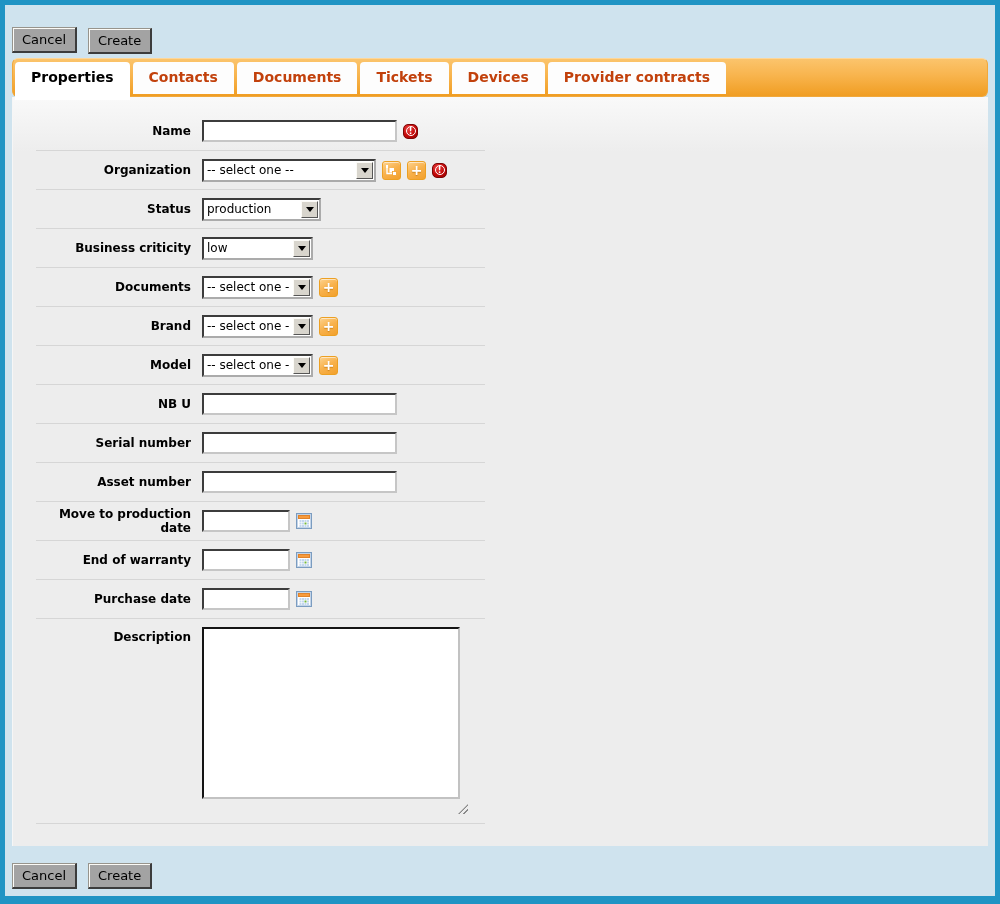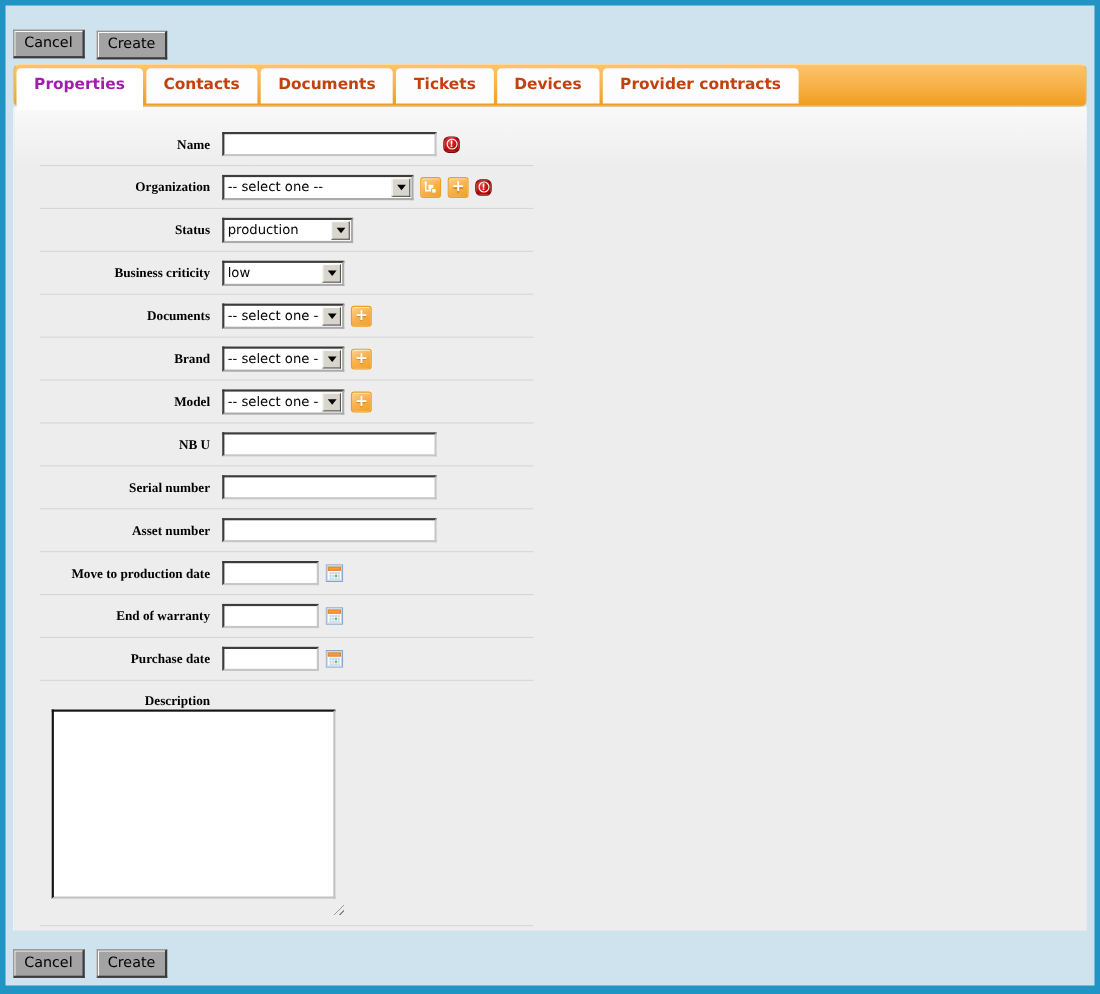--- a/index.html
+++ b/index.html
@@ -20,32 +20,32 @@
     position:absolute; left:12px; top:58px; width:976px; height:39px;
     background:linear-gradient(to bottom,#fbc46c 0%,#f8b44d 45%,#f09d22 100%);
     border:1px solid #f0a83c; border-top-color:#fdd79b;
     border-radius:6px; padding:3px 0 0 2px; display:flex; align-items:flex-start; overflow:visible; z-index:5;
   }
   .tab {
     height:32px; margin-right:3px; padding:7px 16px 0 16px; background:#fdfdfd;
     border-radius:4px 4px 0 0; font-weight:bold; font-size:14px; color:#c2410c;
     cursor:pointer; white-space:nowrap;
   }
-  .tab.active { height:38px; background:#ffffff; color:#a21caf; z-index:6; position:relative; }
+  .tab.active { height:38px; background:#ffffff; color:#000000; z-index:6; position:relative; }
 
   
   .panel {
     position:absolute; left:12px; top:97px; width:976px; height:749px;
     background:linear-gradient(to bottom,#f9f9f9 0px,#ededed 55px,#ededed 100%);
     border-left:1px solid #f6f6f6; z-index:4;
   }
   .rows { position:absolute; left:23px; top:15px; width:449px; }
   .frow { display:flex; align-items:center; min-height:39px; border-bottom:1px solid #d6d6d6; }
-  .frow.tall { align-items:flex-start; padding:8px 0 20px 0;flex-direction:column; }
-  .flabel { width:155px; flex:none; text-align:right; font-weight:bold; font-size:12px; color:#000;font-family:Liberation Serif, serif; }
+  .frow.tall { align-items:flex-start; padding:8px 0 20px 0; }
+  .flabel { width:155px; flex:none; text-align:right; font-weight:bold; font-size:12px; color:#000; }
   .frow.tall .flabel { padding-top:3px; }
   .ffield { margin-left:11px; display:flex; align-items:center; gap:6px; }
 
   
   .tinput {
     height:22px; background:#fff; font:12px "DejaVu Sans",sans-serif; padding:0 3px;
     border:2px solid; border-color:#3c3c3c #c6c6c6 #c6c6c6 #3c3c3c; outline:none;
   }
   .w-text { width:195px; }
   .w-date { width:88px; }

